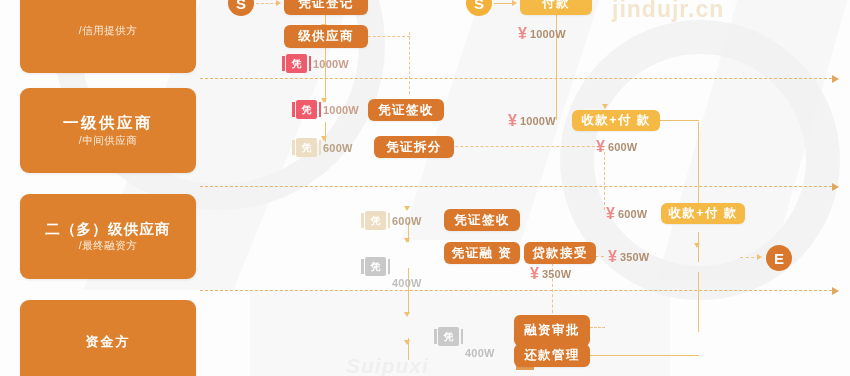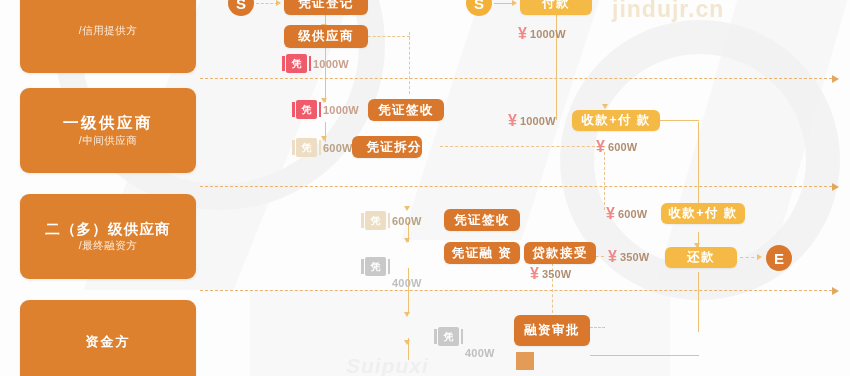--- a/index.html
+++ b/index.html
@@ -337,21 +337,21 @@
 
   <div class="voucher" style="left:296px; top:138px;">
     <span class="ticket cream">凭</span>
     <span class="amt">600W</span>
   </div>
 
   <div class="pbox dark" style="left:368px; top:99px; width:76px; height:22px;">
     <span>凭证签收</span>
   </div>
 
-  <div class="pbox dark" style="left:352px; top:136px; width:70px; height:22px;justify-content:flex-end;">
+  <div class="pbox dark" style="left:374px; top:136px; width:80px; height:22px;">
     <span>凭证拆分</span>
   </div>
 
   <div class="money" style="left:508px; top:113px;">
     <span class="yen">¥</span>
     <span class="amt">1000W</span>
   </div>
 
   <div class="pbox light" style="left:572px; top:110px; width:88px; height:21px;">
     <span>收款+付 款</span>
@@ -396,34 +396,34 @@
 
   <div class="pbox light" style="left:661px; top:203px; width:84px; height:21px;">
     <span>收款+付 款</span>
   </div>
 
   <div class="money" style="left:608px; top:249px;">
     <span class="yen">¥</span>
     <span class="amt">350W</span>
   </div>
 
-  <div class="pbox light" style="left:665px; top:247px; width:72px; height:21px;">
-    <span>还款</span>
-  </div>
 
   <div class="hdash" style="left:740px; top:257px; width:20px;"></div>
   <div class="arrow-r" style="left:757px; top:254px;"></div>
 
   <div class="circ dark" style="left:766px; top:245px; width:26px; height:26px;">
     <span>E</span>
   </div>
 
   <div class="voucher gray-amt" style="left:438px; top:314px;">
     <span class="ticket gray">凭</span>
     <span class="amt">400W</span>
   </div>
 
   <div class="pbox dark" style="left:514px; top:315px; width:76px; height:31px;">
     <span>融资审批</span>
   </div>
 
+  <div class="pbox dark" style="left:514px; top:344px; width:76px; height:23px;">
+    <span>还款管理</span>
+  </div>
 
 </div>
 
 </body></html>

